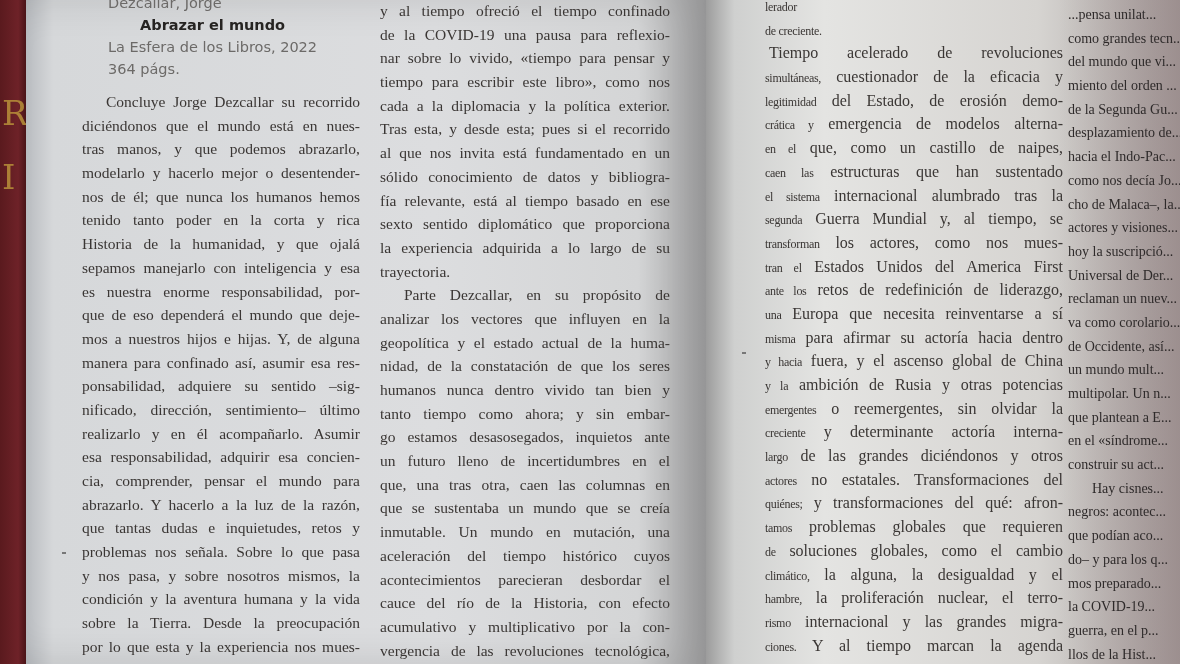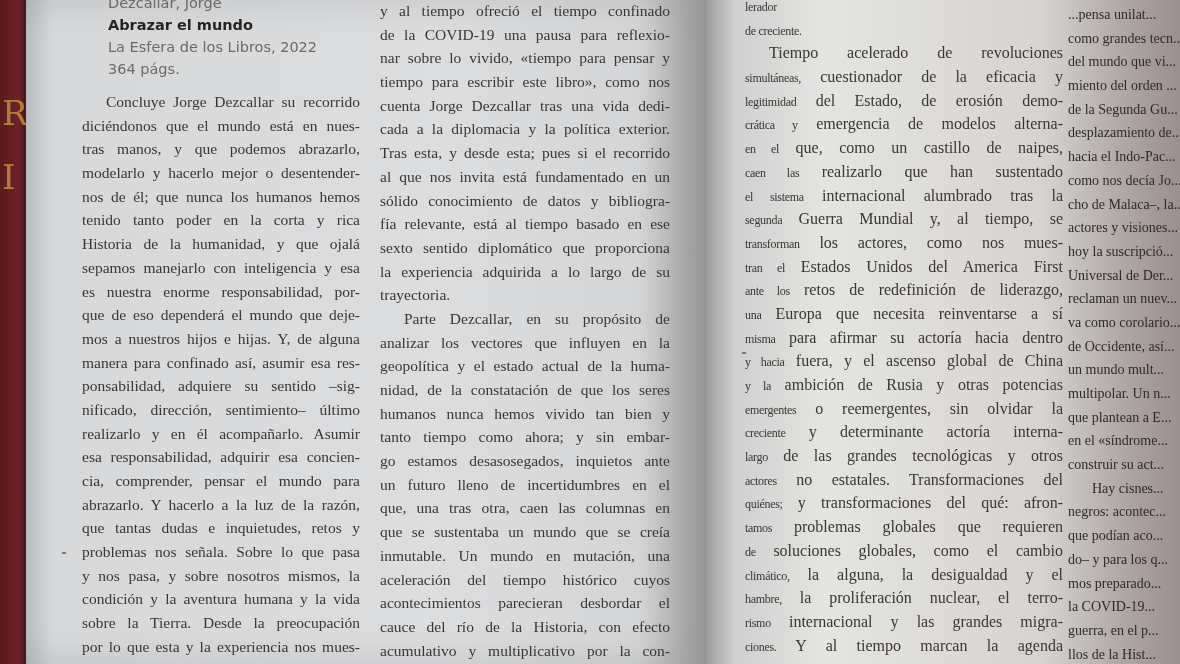--- a/index.html
+++ b/index.html
@@ -36,26 +36,26 @@
     display:block; height:23.7px; line-height:23.7px; white-space:nowrap;
     text-align:justify; text-align-last:justify;
   }
   .col .line.last { text-align-last:left; }
   .col .line.indent { padding-left:24px; }
   .meta {
     position:absolute; left:108px; top:-8px; font-family:"DejaVu Sans","Liberation Sans",sans-serif;
     color:#6c6a68; font-size:14.5px;
   }
   .meta div { height:22px; line-height:22px; }
-  .meta .title { color:#262422; font-weight:bold; }
+  .meta .title { color:#262422; font-weight:bold;text-align:center; }
   .meta .author { color:#6c6a68; }
   .col-a { left:82px; top:90px; width:278px; }
   .col-b { left:380px; top:-1px; width:290px; }
   .col-c { left:745px; top:-6px; width:318px; font-size:16px; }
-  .col-c .line .small { font-size:12px; letter-spacing:-.3px; }
+  .col-c .line .small { font-size:12px; letter-spacing:-.3px;margin-left:20px; }
   .col-d { left:1068px; top:3px; width:130px; font-size:14px; color:#2e2a2a; filter:blur(.6px); }
   .col-d .line { text-align:left; text-align-last:left; }
   .fleck { position:absolute; width:4px; height:2px; background:#777; }
 </style>
 </head>
 <body>
 
 <div class="cover">
   <span class="glyph" style="top:96px">R</span>
   <span class="glyph" style="top:160px">I</span>
@@ -97,34 +97,33 @@
   <span class="line">por lo que esta y la experiencia nos mues-</span>
   <span class="line">tran; mas y al tiempo desde la esperanza,</span>
 
 </div>
 
 <div class="col col-b">
   <span class="line">y al tiempo ofreció el tiempo confinado</span>
   <span class="line">de la COVID-19 una pausa para reflexio-</span>
   <span class="line">nar sobre lo vivido, «tiempo para pensar y</span>
   <span class="line">tiempo para escribir este libro», como nos</span>
-  <span class="line">cuenta Jorge Dezcallar tras una vida dedi-</span>
   <span class="line">cada a la diplomacia y la política exterior.</span>
   <span class="line">Tras esta, y desde esta; pues si el recorrido</span>
   <span class="line">al que nos invita está fundamentado en un</span>
   <span class="line">sólido conocimiento de datos y bibliogra-</span>
   <span class="line">fía relevante, está al tiempo basado en ese</span>
   <span class="line">sexto sentido diplomático que proporciona</span>
   <span class="line">la experiencia adquirida a lo largo de su</span>
   <span class="line last">trayectoria.</span>
   <span class="line indent">Parte Dezcallar, en su propósito de</span>
   <span class="line">analizar los vectores que influyen en la</span>
   <span class="line">geopolítica y el estado actual de la huma-</span>
   <span class="line">nidad, de la constatación de que los seres</span>
-  <span class="line">humanos nunca hemos vivido tan bien y</span>
+  <span class="line">humanos nunca dentro vivido tan bien y</span>
   <span class="line">tanto tiempo como ahora; y sin embar-</span>
   <span class="line">go estamos desasosegados, inquietos ante</span>
   <span class="line">un futuro lleno de incertidumbres en el</span>
   <span class="line">que, una tras otra, caen las columnas en</span>
   <span class="line">que se sustentaba un mundo que se creía</span>
   <span class="line">inmutable. Un mundo en mutación, una</span>
   <span class="line">aceleración del tiempo histórico cuyos</span>
   <span class="line">acontecimientos parecieran desbordar el</span>
   <span class="line">cauce del río de la Historia, con efecto</span>
   <span class="line">acumulativo y multiplicativo por la con-</span>
@@ -137,33 +136,33 @@
 <div class="page-right"></div>
 
 <div class="col col-c">
   <span class="line last"><span class="small">lerador</span></span>
   <span class="line last"><span class="small">de creciente.</span></span>
   <span class="line indent">Tiempo acelerado de revoluciones</span>
   <span class="line"><span class="small">simultáneas,</span> <span>cuestionador de la eficacia y</span></span>
   <span class="line"><span class="small">legitimidad</span> <span>del Estado, de erosión demo-</span></span>
   <span class="line"><span class="small">crática y</span> <span>emergencia de modelos alterna-</span></span>
   <span class="line"><span class="small">en el</span> <span>que, como un castillo de naipes,</span></span>
-  <span class="line"><span class="small">caen las</span> <span>realizarlo que han sustentado</span></span>
+  <span class="line"><span class="small">caen las</span> <span>estructuras que han sustentado</span></span>
   <span class="line"><span class="small">el sistema</span> <span>internacional alumbrado tras la</span></span>
   <span class="line"><span class="small">segunda</span> <span>Guerra Mundial y, al tiempo, se</span></span>
   <span class="line"><span class="small">transforman</span> <span>los actores, como nos mues-</span></span>
   <span class="line"><span class="small">tran el</span> <span>Estados Unidos del America First</span></span>
   <span class="line"><span class="small">ante los</span> <span>retos de redefinición de liderazgo,</span></span>
   <span class="line"><span class="small">una</span> <span>Europa que necesita reinventarse a sí</span></span>
   <span class="line"><span class="small">misma</span> <span>para afirmar su actoría hacia dentro</span></span>
   <span class="line"><span class="small">y hacia</span> <span>fuera, y el ascenso global de China</span></span>
   <span class="line"><span class="small">y la</span> <span>ambición de Rusia y otras potencias</span></span>
   <span class="line"><span class="small">emergentes</span> <span>o reemergentes, sin olvidar la</span></span>
   <span class="line"><span class="small">creciente</span> <span>y determinante actoría interna-</span></span>
-  <span class="line"><span class="small">largo</span> <span>de las grandes tecnológicas y otros</span></span>
+  <span class="line"><span class="small">largo</span> <span>de las grandes diciéndonos y otros</span></span>
   <span class="line"><span class="small">actores</span> <span>no estatales. Transformaciones del</span></span>
   <span class="line"><span class="small">quiénes;</span> <span>y transformaciones del qué: afron-</span></span>
   <span class="line"><span class="small">tamos</span> <span>problemas globales que requieren</span></span>
   <span class="line"><span class="small">de</span> <span>soluciones globales, como el cambio</span></span>
   <span class="line"><span class="small">climático,</span> <span>la alguna, la desigualdad y el</span></span>
   <span class="line"><span class="small">hambre,</span> <span>la proliferación nuclear, el terro-</span></span>
   <span class="line"><span class="small">rismo</span> <span>internacional y las grandes migra-</span></span>
   <span class="line"><span class="small">ciones.</span> <span>Y al tiempo marcan la agenda</span></span>
 </div>
 

